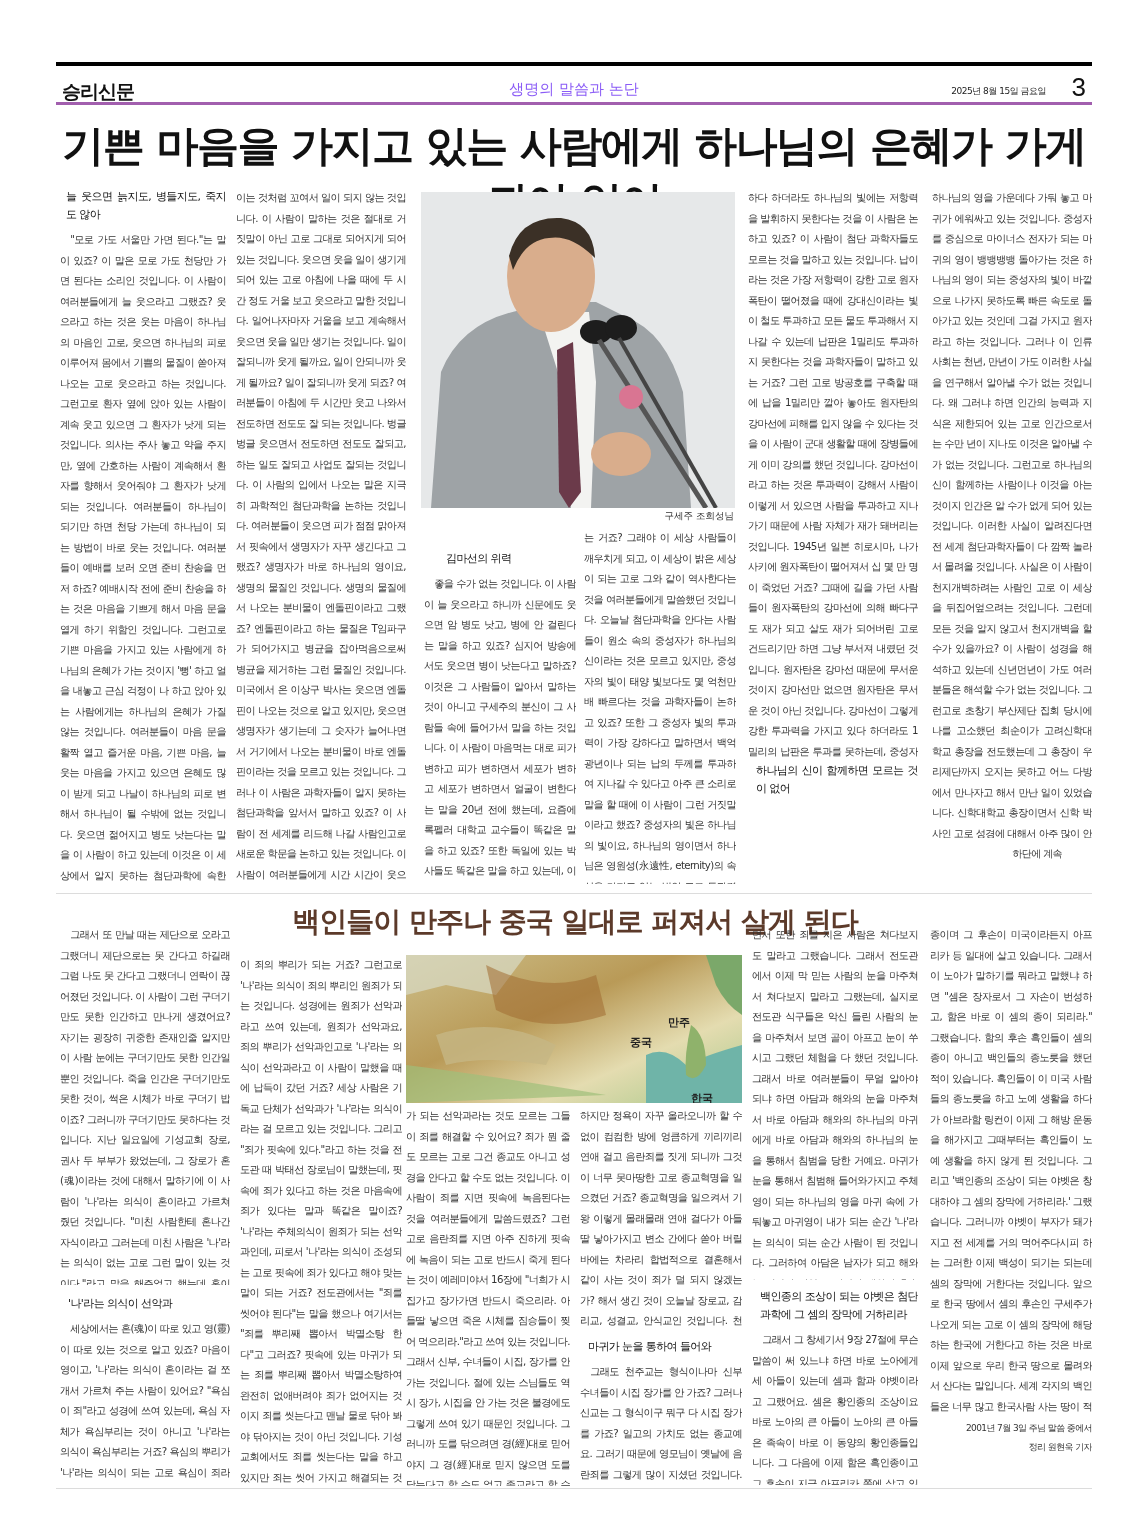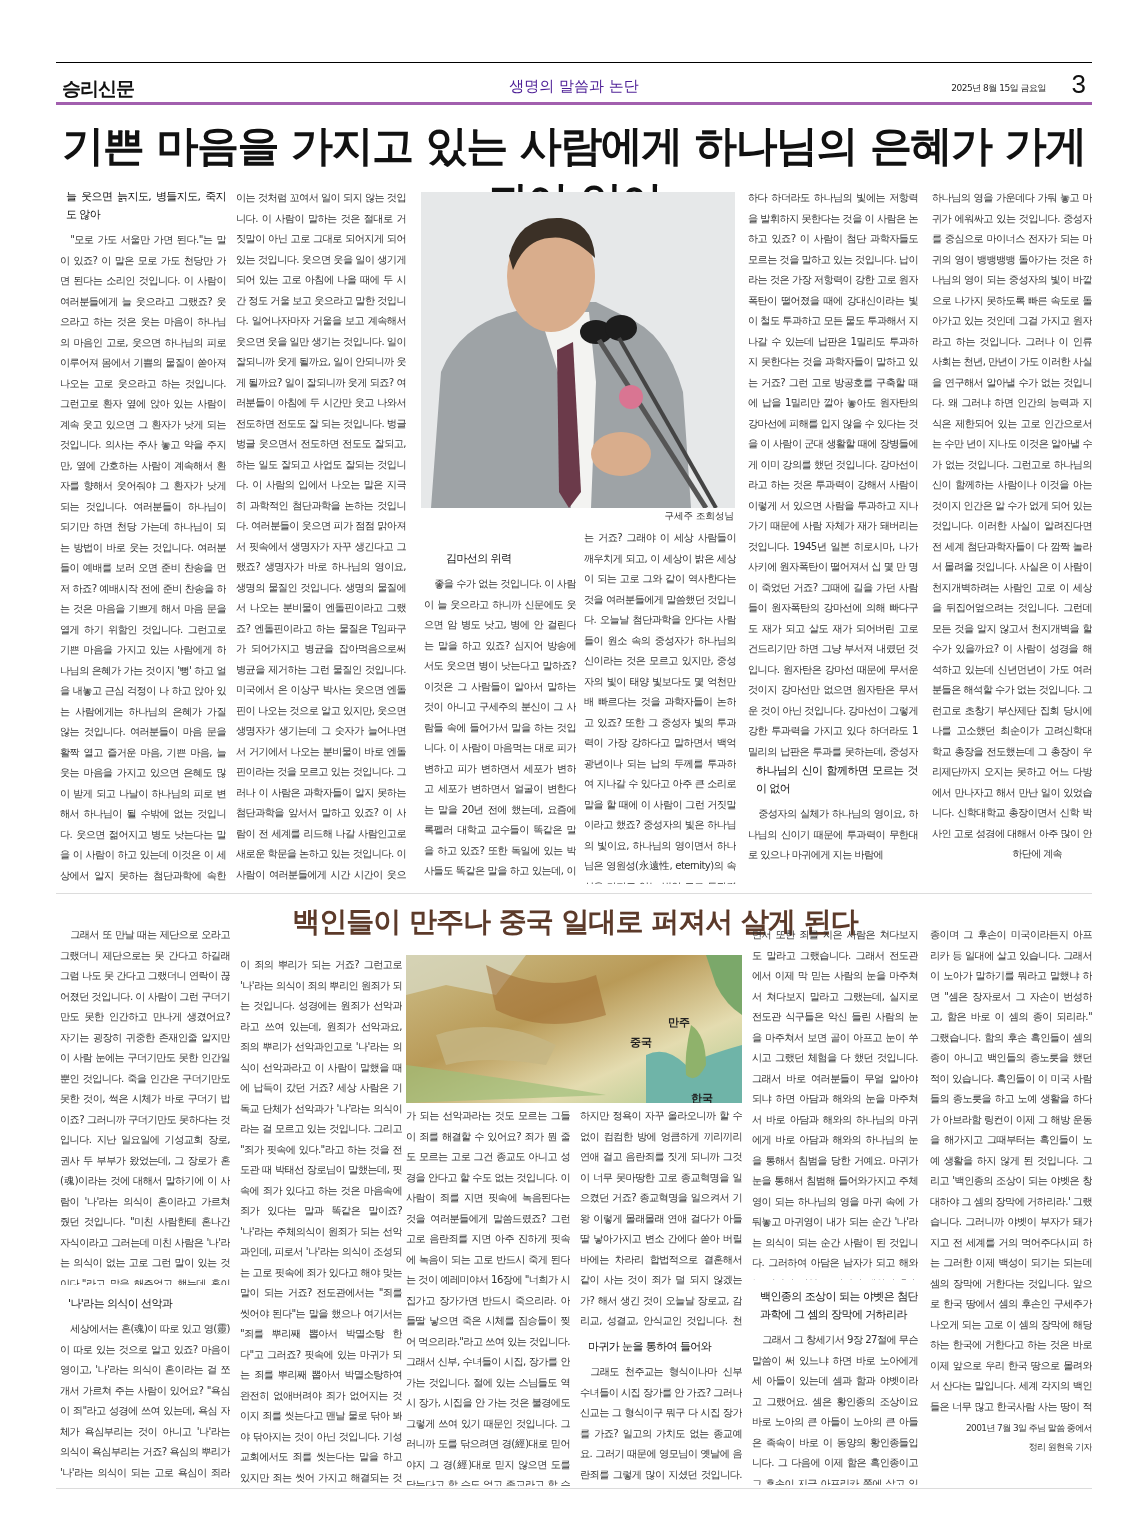--- a/index.html
+++ b/index.html
@@ -1,20 +1,20 @@
 <!DOCTYPE html>
 <html><head>
 <meta charset="utf-8">
 <style>
   * { box-sizing: border-box; margin: 0; padding: 0; }
   html, body { width: 1148px; height: 1539px; background: #ffffff; overflow: hidden; }
   body { font-family: "DejaVu Sans", sans-serif; color: #222; position: relative; }
-  .masthead { position: absolute; left: 56px; top: 62px; width: 1036px; height: 44px; border-top: 1px solid #000000; }
+  .masthead { position: absolute; left: 56px; top: 62px; width: 1036px; height: 44px; border-top: 4px solid #000000; }
   .masthead .paper { position: absolute; left: 6px; top: 13px; font-size: 19px; font-weight: bold; color: #111; letter-spacing: -1px; }
-  .masthead .section { position: absolute; left: 0; right: 0; top: 14px; text-align: center; font-family: "DejaVu Serif", serif; font-size: 15px; color: #4c1d95; }
+  .masthead .section { position: absolute; left: 0; right: 0; top: 14px; text-align: center; font-family: "DejaVu Serif", serif; font-size: 15px; color: #8b5cf6; }
   .masthead .date { position: absolute; right: 46px; top: 19px; font-size: 9px; color: #222; letter-spacing: -0.5px; }
   .masthead .pageno { position: absolute; right: 6px; top: 6px; font-size: 26px; color: #111; font-family: "Liberation Sans", sans-serif; }
   .rule-purple { position: absolute; left: 56px; top: 102px; width: 1036px; height: 3px; background: #a25fae; }
   .headline1 { position: absolute; left: 56px; top: 118px; width: 1036px; text-align: center; font-size: 42px; font-weight: bold; color: #111; letter-spacing: -1.5px; line-height: 56px; }
   .col { position: absolute; font-size: 10.2px; line-height: 20.5px; color: #333; text-align: justify; letter-spacing: -0.6px; }
   .col p { text-indent: 1em; }
   .subhead { font-size: 11px; line-height: 18px; color: #111; padding: 4px 0 6px 8px; letter-spacing: -0.6px; }
   .photo1 { position: absolute; left: 421px; top: 192px; width: 314px; height: 316px; background: linear-gradient(180deg,#e9ebec 0%,#e3e6e7 100%); overflow: hidden; }
   .caption1 { position: absolute; left: 560px; top: 510px; width: 174px; text-align: right; font-size: 9.5px; color: #333; }
   .divider { position: absolute; left: 56px; top: 893px; width: 1036px; height: 1px; background: #dcdcdc; }
@@ -67,21 +67,20 @@
 <div class="col" style="left:424px; top:528px; width:152px; height:356px; overflow:hidden;">
   <div class="subhead" style="padding-top:22px;margin-left:14px;">김마선의 위력</div>
   <p>좋을 수가 없는 것입니다. 이 사람이 늘 웃으라고 하니까 신문에도 웃으면 암 병도 낫고, 병에 안 걸린다는 말을 하고 있죠? 심지어 방송에서도 웃으면 병이 낫는다고 말하죠? 이것은 그 사람들이 알아서 말하는 것이 아니고 구세주의 분신이 그 사람들 속에 들어가서 말을 하는 것입니다. 이 사람이 마음먹는 대로 피가 변하고 피가 변하면서 세포가 변하고 세포가 변하면서 얼굴이 변한다는 말을 20년 전에 했는데, 요즘에 록펠러 대학교 교수들이 똑같은 말을 하고 있죠? 또한 독일에 있는 박사들도 똑같은 말을 하고 있는데, 이 사람의 분신이 미국엔 못 가고 독일엔 못 가겠어요? 어디든지 갈 수 있는 고로 귀의 있는 사람들 속에 들어가서 그 말을 하게 되니까 세상 사람들이 그들이 말하는 것을 믿게 되</p>
 </div>
 <div class="col" style="left:584px; top:528px; width:152px; height:356px; overflow:hidden;">
   <p style="text-indent:0">는 거죠? 그래야 이 세상 사람들이 깨우치게 되고, 이 세상이 밝은 세상이 되는 고로 그와 같이 역사한다는 것을 여러분들에게 말씀했던 것입니다. 오늘날 첨단과학을 안다는 사람들이 원소 속의 중성자가 하나님의 신이라는 것은 모르고 있지만, 중성자의 빛이 태양 빛보다도 몇 억천만 배 빠르다는 것을 과학자들이 논하고 있죠? 또한 그 중성자 빛의 투과력이 가장 강하다고 말하면서 백억 광년이나 되는 납의 두께를 투과하여 지나갈 수 있다고 아주 큰 소리로 말을 할 때에 이 사람이 그런 거짓말이라고 했죠? 중성자의 빛은 하나님의 빛이요, 하나님의 영이면서 하나님은 영원성(永遠性, eternity)의 속성을 가지고 있는 빛인 고로 투과력도 영원성의 속성을 가지고 있으면서 어떠한 저항도 받지 않는 것입니다. 납이라고 하는 물질이 가장 저항력이 강한 물질인데 아무리 저항력이 강</p>
 </div>
 <div class="col" style="left:748px; top:188px; width:170px; height:696px; overflow:hidden;">
   <p style="text-indent:0; height:570px; overflow:hidden;">하다 하더라도 하나님의 빛에는 저항력을 발휘하지 못한다는 것을 이 사람은 논하고 있죠? 이 사람이 첨단 과학자들도 모르는 것을 말하고 있는 것입니다. 납이라는 것은 가장 저항력이 강한 고로 원자 폭탄이 떨어졌을 때에 강대신이라는 빛이 철도 투과하고 모든 물도 투과해서 지나갈 수 있는데 납판은 1밀리도 투과하지 못한다는 것을 과학자들이 말하고 있는 거죠? 그런 고로 방공호를 구축할 때에 납을 1밀리만 깔아 놓아도 원자탄의 강마선에 피해를 입지 않을 수 있다는 것을 이 사람이 군대 생활할 때에 장병들에게 이미 강의를 했던 것입니다. 강마선이라고 하는 것은 투과력이 강해서 사람이 이렇게 서 있으면 사람을 투과하고 지나가기 때문에 사람 자체가 재가 돼버리는 것입니다. 1945년 일본 히로시마, 나가사키에 원자폭탄이 떨어져서 십 몇 만 명이 죽었던 거죠? 그때에 길을 가던 사람들이 원자폭탄의 강마선에 의해 빠다구도 재가 되고 살도 재가 되어버린 고로 건드리기만 하면 그냥 부서져 내렸던 것입니다. 원자탄은 강마선 때문에 무서운 것이지 강마선만 없으면 원자탄은 무서운 것이 아닌 것입니다. 강마선이 그렇게 강한 투과력을 가지고 있다 하더라도 1밀리의 납판은 투과를 못하는데, 중성자의 빛은 백억 광년이나 되는 납을 투과하여 지나갈 수 있다고 과학자들이 말하는데 이것도 과학자들의 추측인 것이지 정확한 중성자의 실체를 알지 못하고 있는 것입니다.</p>
   <div class="subhead">하나님의 신이 함께하면 모르는 것이 없어</div>
-  <p>중성자의 실체가 하나님의 영이요, 하나님의 신이기 때문에 투과력이 무한대로 있으나 마귀에게 지는 바람에</p>
 </div>
 <div class="col" style="left:932px; top:188px; width:160px; height:696px; overflow:hidden;">
   <p style="text-indent:0; height:650px; overflow:hidden;">하나님의 영을 가운데다 가둬 놓고 마귀가 에워싸고 있는 것입니다. 중성자를 중심으로 마이너스 전자가 되는 마귀의 영이 뱅뱅뱅뱅 돌아가는 것은 하나님의 영이 되는 중성자의 빛이 바깥으로 나가지 못하도록 빠른 속도로 돌아가고 있는 것인데 그걸 가지고 원자라고 하는 것입니다. 그러나 이 인류 사회는 천년, 만년이 가도 이러한 사실을 연구해서 알아낼 수가 없는 것입니다. 왜 그러냐 하면 인간의 능력과 지식은 제한되어 있는 고로 인간으로서는 수만 년이 지나도 이것은 알아낼 수가 없는 것입니다. 그런고로 하나님의 신이 함께하는 사람이나 이것을 아는 것이지 인간은 알 수가 없게 되어 있는 것입니다. 이러한 사실이 알려진다면 전 세계 첨단과학자들이 다 깜짝 놀라서 몰려올 것입니다. 사실은 이 사람이 천지개벽하려는 사람인 고로 이 세상을 뒤집어엎으려는 것입니다. 그런데 모든 것을 알지 않고서 천지개벽을 할 수가 있을까요? 이 사람이 성경을 해석하고 있는데 신년먼년이 가도 여러분들은 해석할 수가 없는 것입니다. 그런고로 초창기 부산제단 집회 당시에 나를 고소했던 최순이가 고려신학대학교 총장을 전도했는데 그 총장이 우리제단까지 오지는 못하고 어느 다방에서 만나자고 해서 만난 일이 있었습니다. 신학대학교 총장이면서 신학 박사인 고로 성경에 대해서 아주 많이 안다고 하는 사람인 거죠? 그런데 그 사람이 이 사람의 말씀을 듣고는 탄복을 했던 것입니다. 그러면서 고려신학대학교 총장이 이 사람을 어떻게 또 한 번 만나볼 수 없겠느냐고 최순이한테 부탁까지 했던 것입니다.</p>
   <div class="continued">하단에 계속</div>
 </div>
 
 <div class="divider"></div>
 
 <h2 class="headline2">백인들이 만주나 중국 일대로 퍼져서 살게 된다</h2>
 

